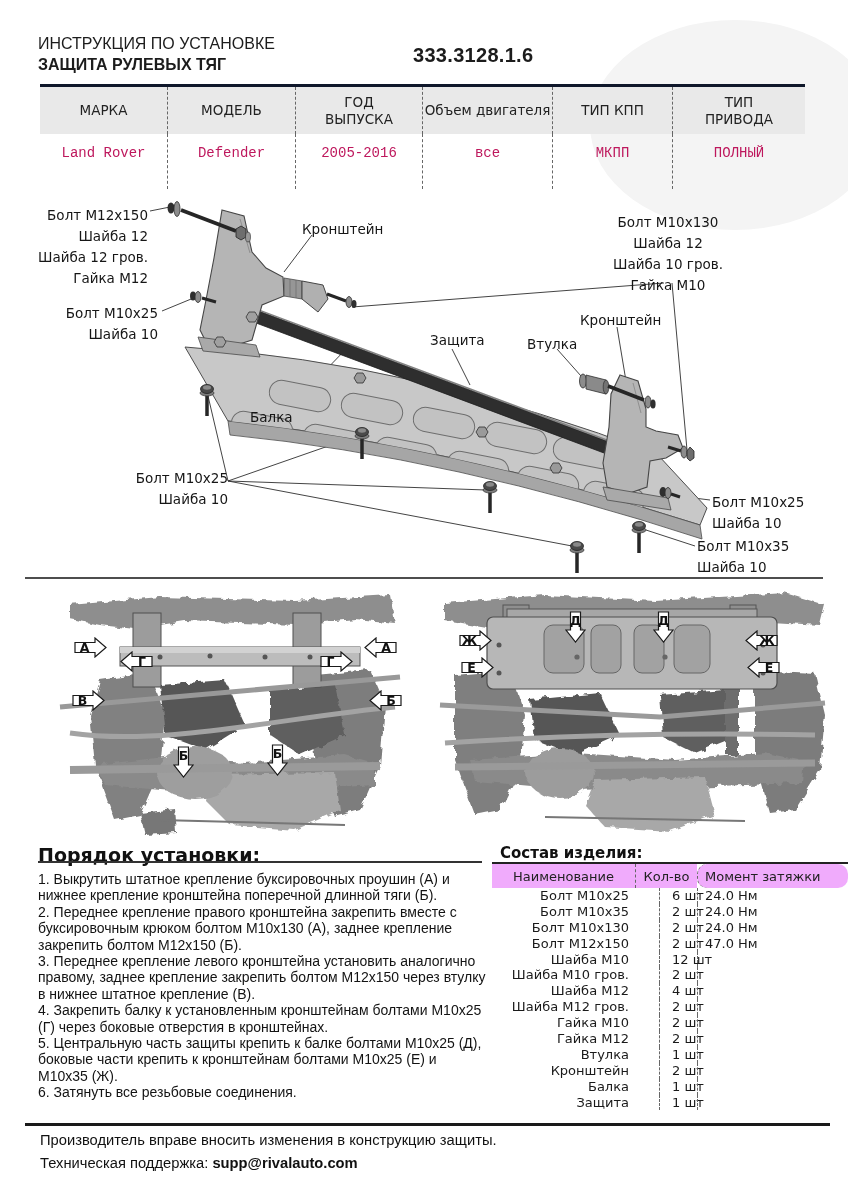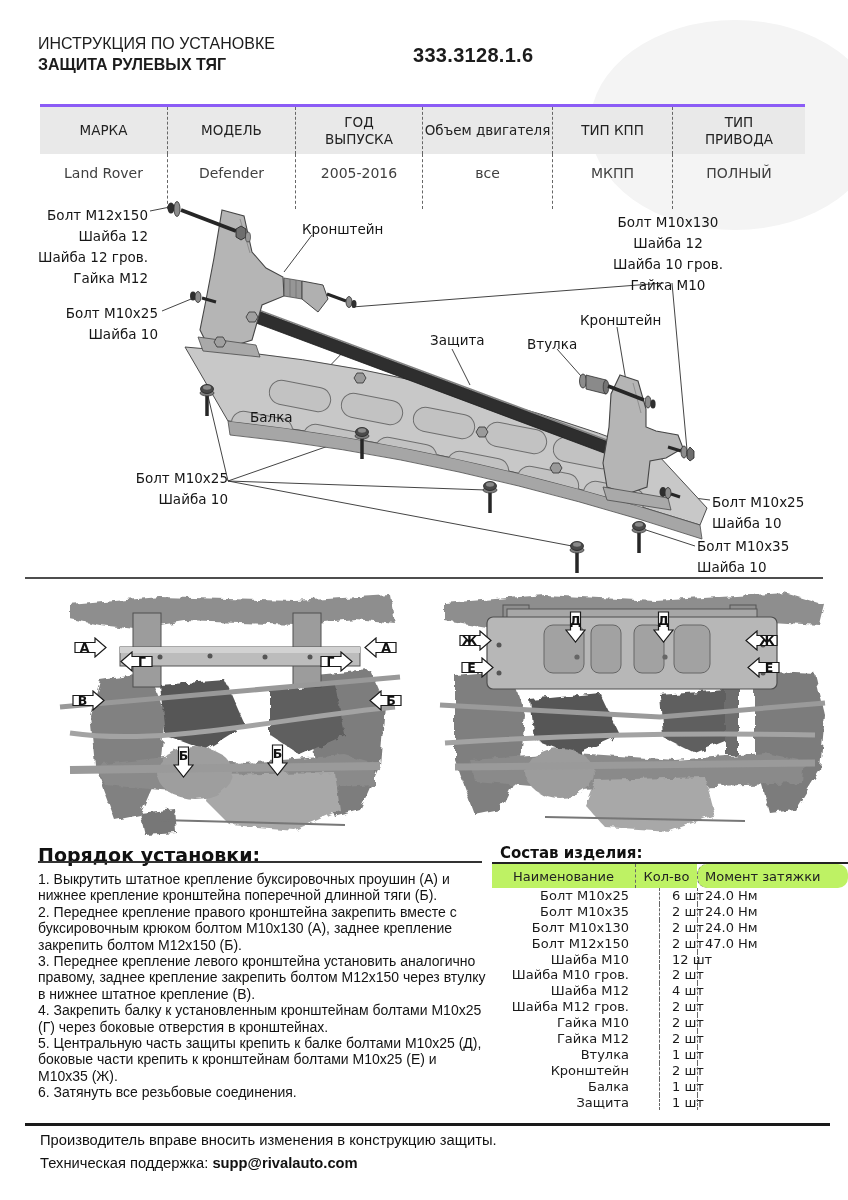--- a/index.html
+++ b/index.html
@@ -9,26 +9,26 @@
   .wm{position:absolute;left:590px;top:20px;width:290px;height:210px;border-radius:50%;
       background:#f4f4f4;}
   
   .title1{position:absolute;left:38px;top:34px;font-family:"Liberation Sans",sans-serif;
           font-size:17px;color:#1c1c1c;transform:scaleX(.94);transform-origin:left top;white-space:nowrap;}
   .title2{position:absolute;left:38px;top:55px;font-family:"Liberation Sans",sans-serif;
           font-size:17px;font-weight:bold;color:#1c1c1c;transform:scaleX(.94);transform-origin:left top;white-space:nowrap;}
   .partnum{position:absolute;left:413px;top:44px;font-family:"Liberation Sans",sans-serif;
            font-size:20px;font-weight:bold;letter-spacing:.3px;color:#1c1c1c;text-align:right;}
   
-  .spec{position:absolute;left:40px;top:104px;width:765px;border-top:3px solid #8b5cf6;}
+  .spec{position:absolute;left:40px;top:84px;width:765px;border-top:3px solid #0f172a;}
   .spec-grid{display:grid;grid-template-columns:127px 128px 127px 130px 120px 133px;}
   .spec-h{background:#e9e9e9;height:47px;display:flex;align-items:center;justify-content:center;
           text-align:center;font-size:13.5px;line-height:1.25;white-space:pre-line;color:#222;}
   .spec-v{height:44px;display:flex;align-items:flex-start;justify-content:center;padding-top:11px;
-          font-size:14px;color:#404040;}
+          font-size:14px;color:#be185d;font-family:Liberation Mono, monospace;}
   .dashL{border-left:1px dashed #666;}
   
   #diagram{position:absolute;left:0;top:195px;width:848px;height:385px;}
   .dlabel{position:absolute;font-size:13.5px;line-height:21px;color:#161616;white-space:pre-line;}
   .t-right{text-align:right;}
   .t-center{text-align:center;}
   
   .sep1{position:absolute;left:25px;top:577px;width:798px;height:0;border-top:2px solid #4e4e4e;}
   .sep2{position:absolute;left:25px;top:1123px;width:805px;height:0;border-top:3px solid #1a1a1a;}
   
@@ -38,21 +38,21 @@
   .marker text{font-family:"DejaVu Sans",sans-serif;font-size:12.5px;font-weight:bold;fill:#111;}
   
   .h-install{position:absolute;left:38px;top:844px;font-size:19px;font-weight:bold;color:#111;}
   .rule-install{position:absolute;left:38px;top:861px;width:444px;border-top:2px solid #333;}
   .steps{position:absolute;left:38px;top:871px;width:452px;font-family:"Liberation Sans",sans-serif;
          font-size:14px;line-height:16.4px;color:#131313;}
   .steps p{margin:0;}
   .h-parts{position:absolute;left:500px;top:844px;font-size:15px;font-weight:bold;color:#111;}
   .parts{position:absolute;left:492px;top:862px;width:356px;border-top:2px solid #222;}
   .parts-grid{display:grid;grid-template-columns:143px 62px 151px;}
-  .pth{background:#bef264;height:24px;display:flex;align-items:center;font-size:13px;color:#222;}
+  .pth{background:#f0abfc;height:24px;display:flex;align-items:center;font-size:13px;color:#222;}
   .pth.c1{justify-content:center;}
   .pth.c2{justify-content:center;}
   .pth.c3{padding-left:7px;border-radius:10px;}
   .prc{height:15.9px;line-height:15.9px;font-size:13px;color:#1a1a1a;overflow:visible;white-space:nowrap;}
   .prc.c1{text-align:right;padding-right:6px;}
   .prc.c2{padding-left:12px;margin-left:24px;}
   .prc.c3{padding-left:7px;}
   
   .foot1{position:absolute;left:40px;top:1131px;font-family:"Liberation Sans",sans-serif;font-size:15.5px;
          color:#111;transform:scaleX(.95);transform-origin:left top;white-space:nowrap;}

